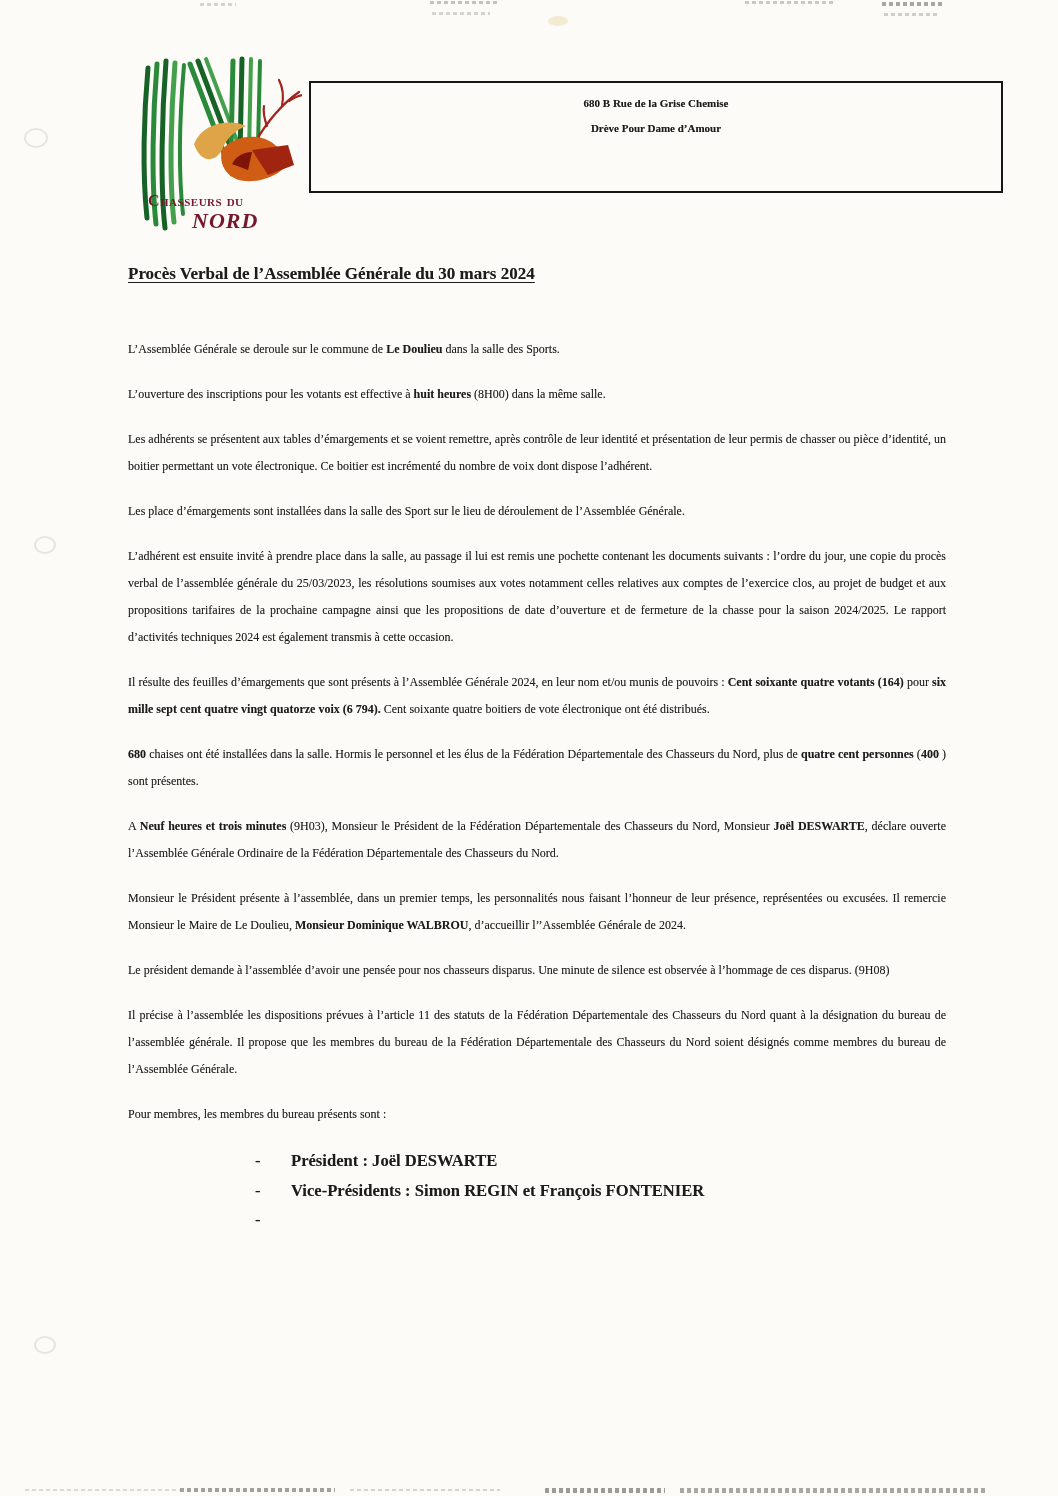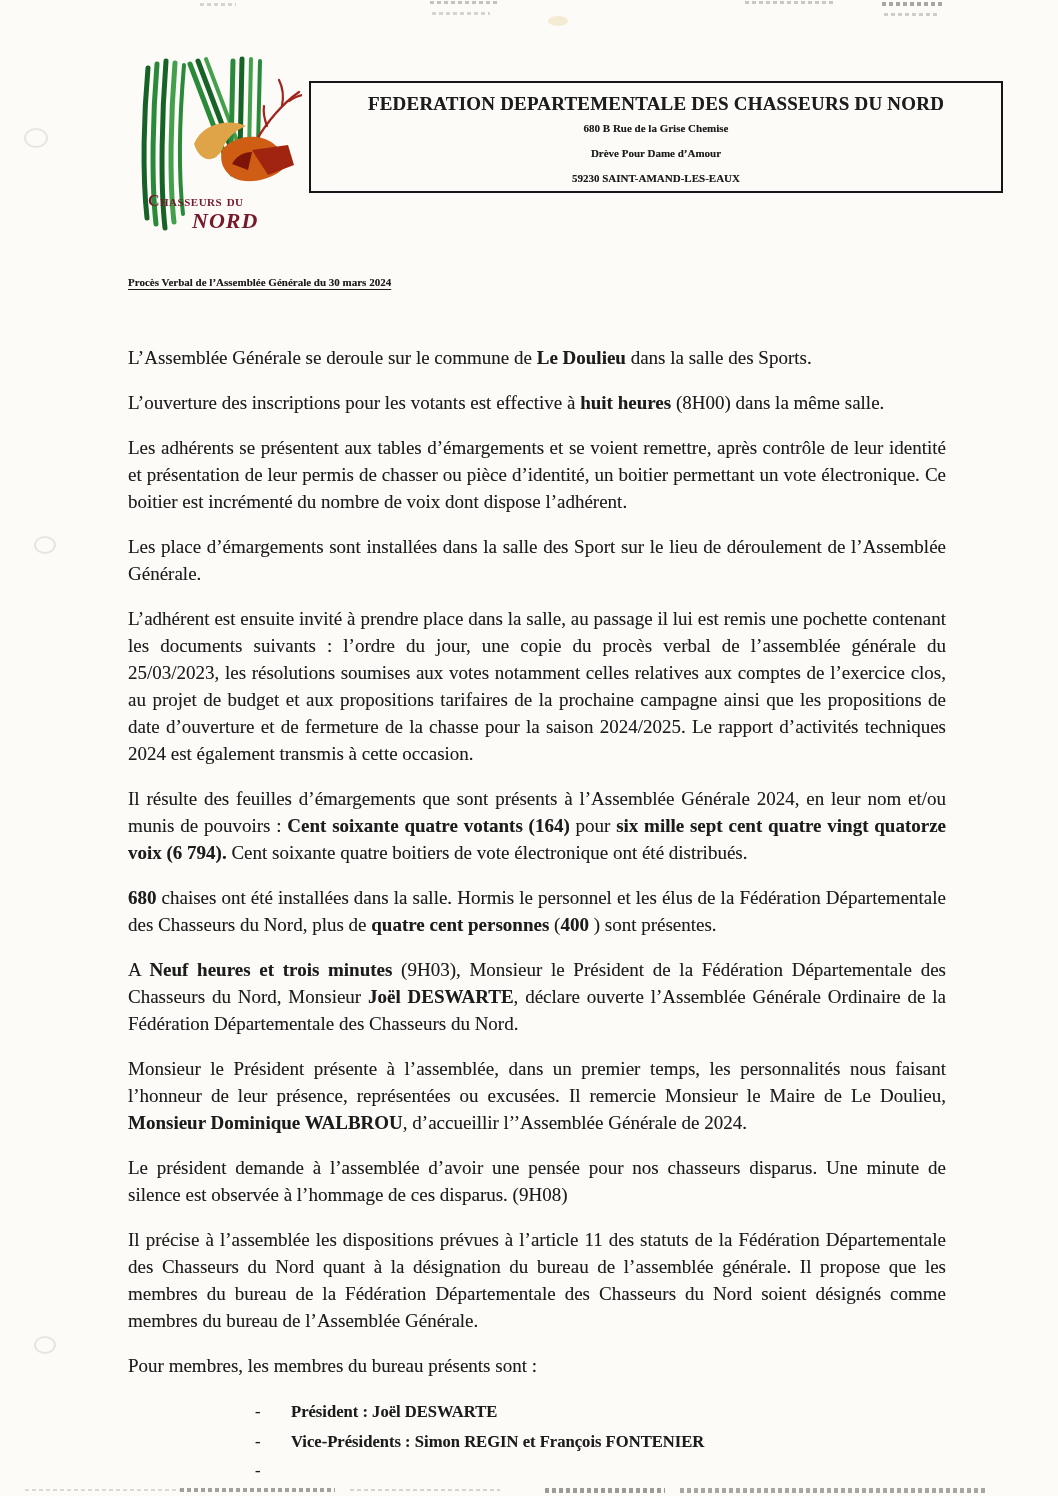--- a/index.html
+++ b/index.html
@@ -16,26 +16,26 @@
     position:absolute; left:309px; top:81px; width:694px; height:112px;
     border:2px solid #161616; text-align:center; padding-top:8px;
     text-shadow:0 0 .6px rgba(10,10,10,.45);
   }
   .hb-line1 { font-weight:bold; font-size:19px; line-height:25px; letter-spacing:.2px; }
   .hb-line  { font-weight:bold; font-size:11px; line-height:25px; }
 
   
   .doc-body { position:absolute; left:128px; top:262px; width:818px; }
   .doc-title {
-    display:inline-block; font-size:11px; font-weight:bold; line-height:24px;
-    text-decoration:underline; text-underline-offset:3px; margin:8px 0 50px 0;
+    display:inline-block; font-size:17px; font-weight:bold; line-height:24px;
+    text-decoration:underline; text-underline-offset:3px; margin:0 0 50px 0;
     text-shadow:0 0 .5px rgba(10,10,10,.4);
   }
   .doc-para {
-    font-size:19px; line-height:27px; text-align:justify;
+    font-size:12px; line-height:27px; text-align:justify;
     margin:0 0 18px 0; text-shadow:0 0 .5px rgba(20,20,20,.35);
   }
   .doc-bold { font-weight:bold; }
   .doc-list { margin-top:8px; }
   .doc-list-item { display:flex; font-size:16.6px; line-height:29.5px;
     text-shadow:0 0 .5px rgba(20,20,20,.35); }
   .doc-list-item .dash { width:36px; margin-left:127px; flex:none; }
   .doc-list-item .item-text { font-weight:bold; }
 
   
@@ -87,24 +87,22 @@
       <path d="M116,98 L152,93 L158,113 L132,123 Z" fill="#a02410"></path>
       <path d="M96,112 C100,104 108,100 116,100 L112,118 Z" fill="#7d1407"></path>
     </g>
     <g font-family="Liberation Serif, serif" fill="#75182a">
       <text x="12" y="154" font-size="16" font-weight="bold" style="font-variant:small-caps; letter-spacing:.5px;">Chasseurs du</text>
       <text x="56" y="176" font-size="22" font-weight="bold" font-style="italic" letter-spacing="1">NORD</text>
     </g>
   </svg>
 
   <div class="header-box">
-    <div class="hb-line1">FEDERATION DEPARTEMENTALE DES CHASSEURS DU NORD</div>
     <div class="hb-line">680 B Rue de la Grise Chemise</div>
     <div class="hb-line">Drève Pour Dame d’Amour</div>
-    <div class="hb-line">59230 SAINT-AMAND-LES-EAUX</div>
   </div>
 
   <div class="doc-body">
     <p class="doc-title">Procès Verbal de l’Assemblée Générale du 30 mars 2024</p>
     <div id="paragraphs">
         <p class="doc-para"><span>L’Assemblée Générale se deroule sur le commune de </span><span class="doc-bold">Le Doulieu</span><span> dans la salle des Sports.</span></p>
         <p class="doc-para"><span>L’ouverture des inscriptions pour les votants est effective à </span><span class="doc-bold">huit heures</span><span> (8H00) dans la même salle.</span></p>
         <p class="doc-para"><span>Les adhérents se présentent aux tables d’émargements et se voient remettre, après contrôle de leur identité et présentation de leur permis de chasser ou pièce d’identité, un boitier permettant un vote électronique. Ce boitier est incrémenté du nombre de voix dont dispose l’adhérent.</span></p>
         <p class="doc-para"><span>Les place d’émargements sont installées dans la salle des Sport sur le lieu de déroulement de l’Assemblée Générale.</span></p>
         <p class="doc-para"><span>L’adhérent est ensuite invité à prendre place dans la salle, au passage il lui est remis une pochette contenant les documents suivants : l’ordre du jour, une copie du procès verbal de l’assemblée générale du 25/03/2023, les résolutions soumises aux votes notamment celles relatives aux comptes de l’exercice clos, au projet de budget et aux propositions tarifaires de la prochaine campagne ainsi que les propositions de date d’ouverture et de fermeture de la chasse pour la saison 2024/2025. Le rapport d’activités techniques 2024 est également transmis à cette occasion.</span></p>

